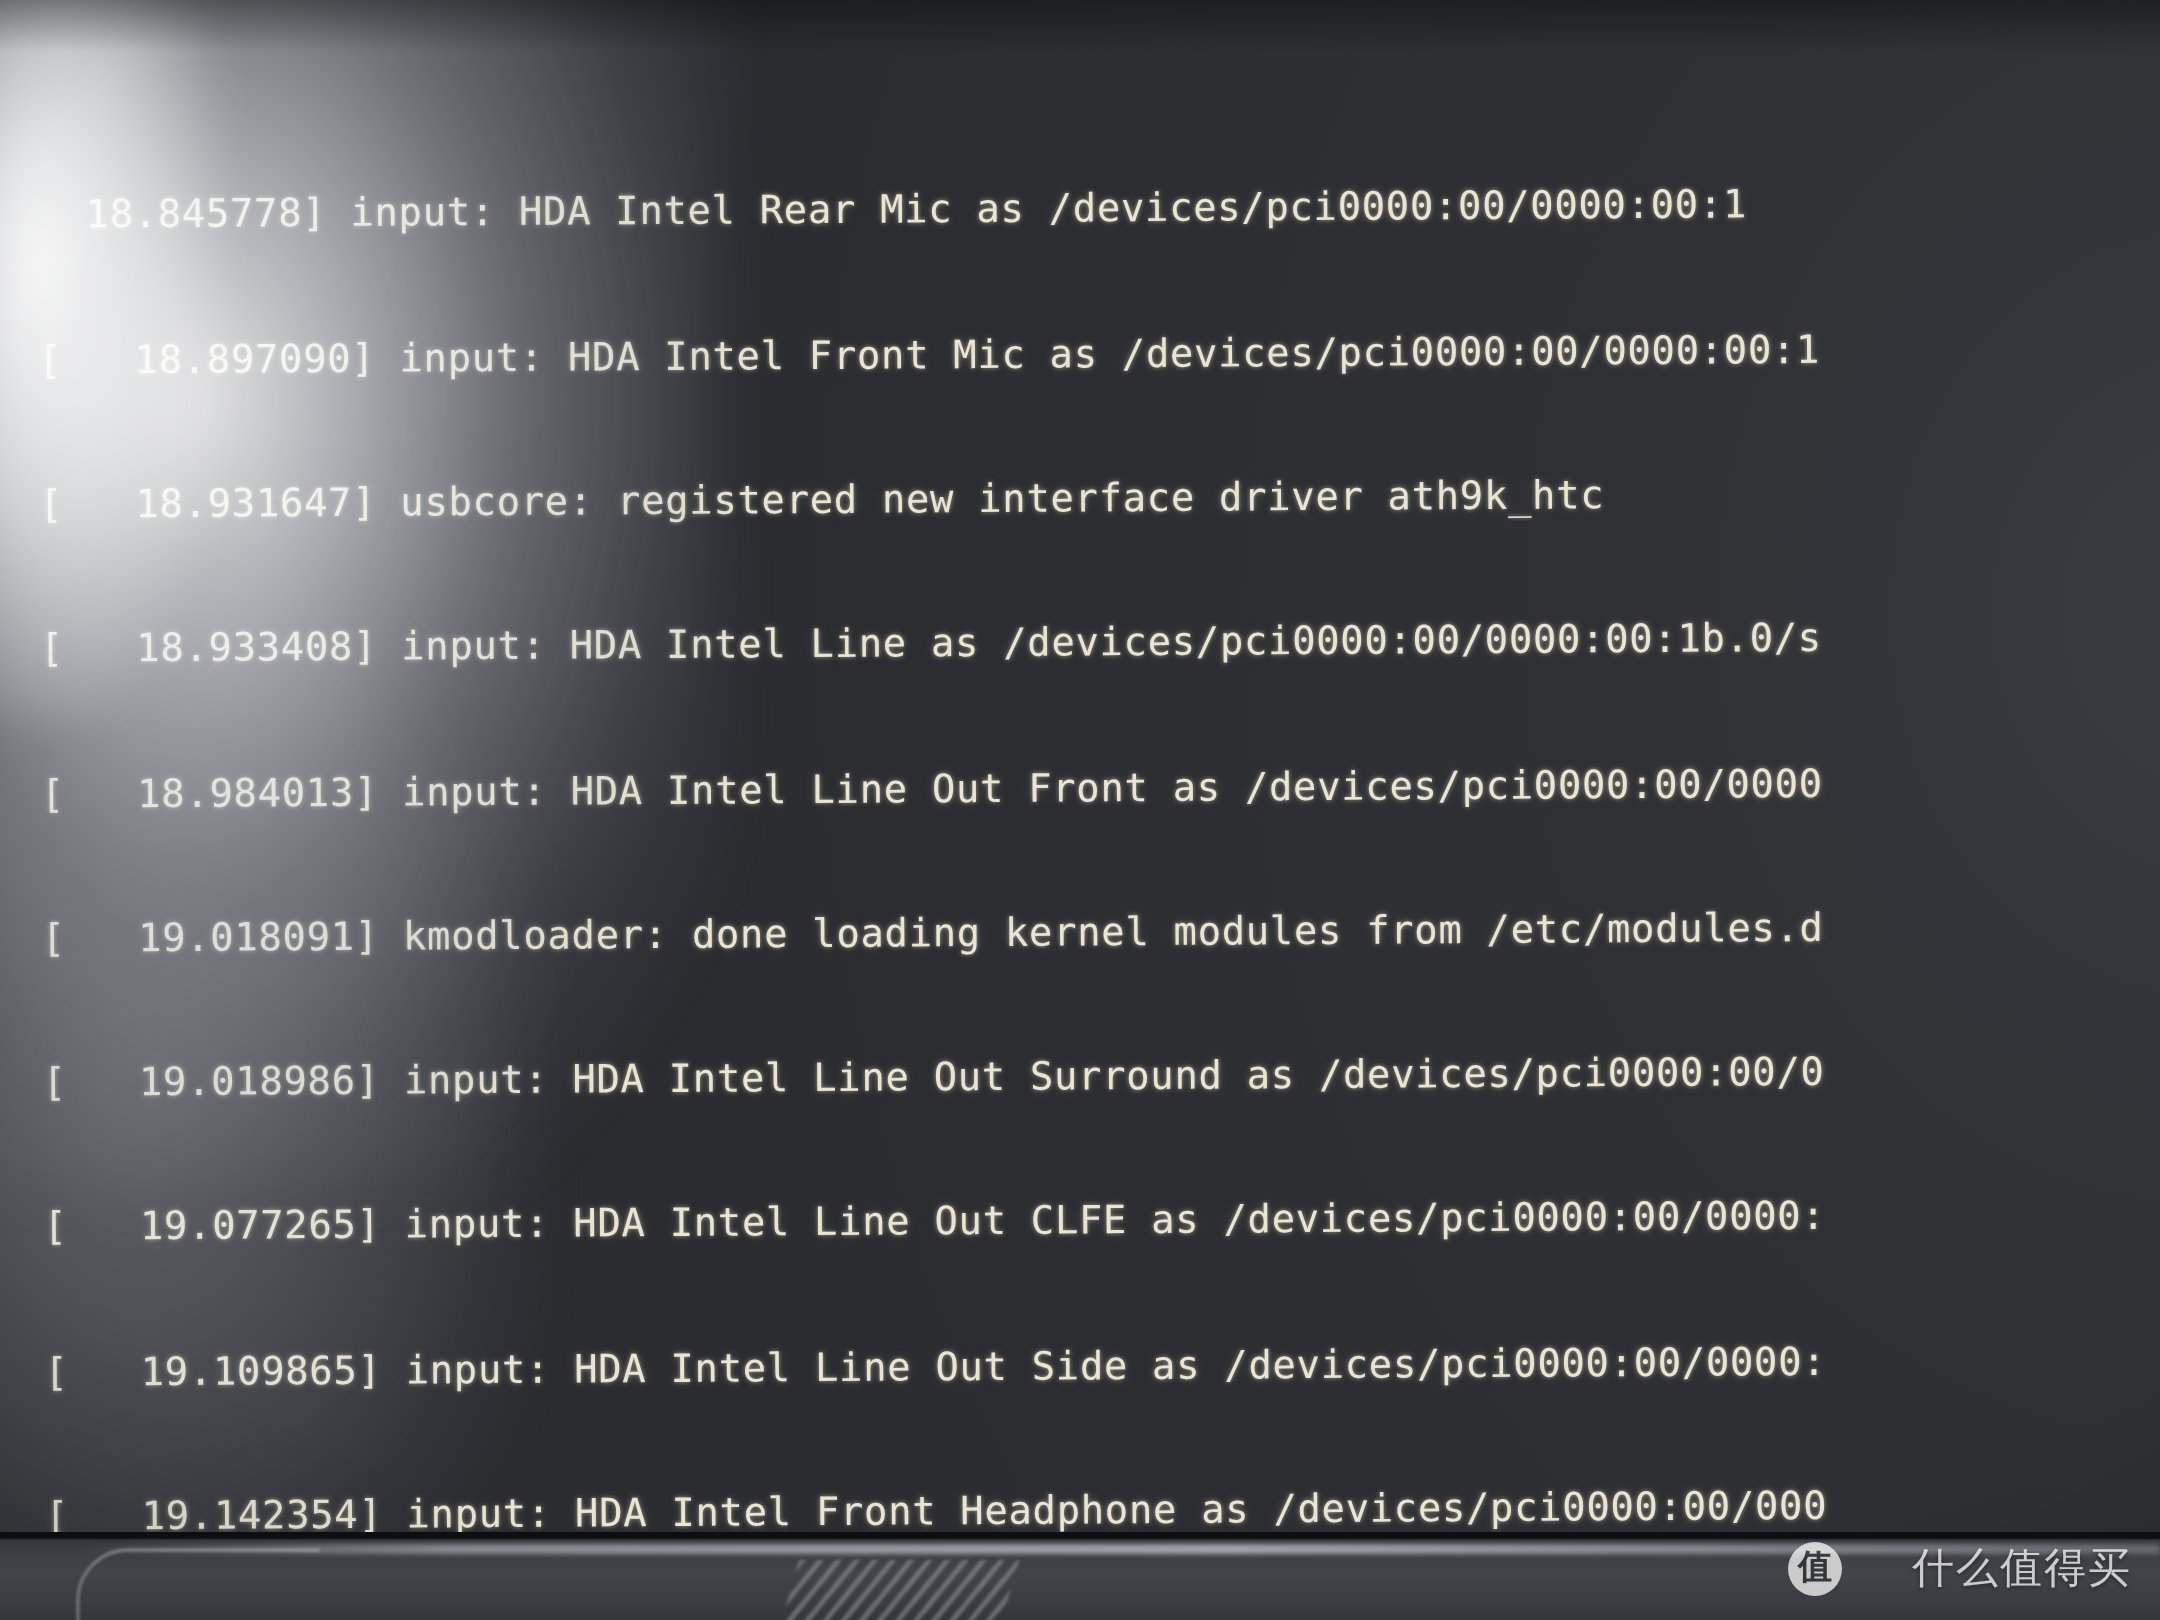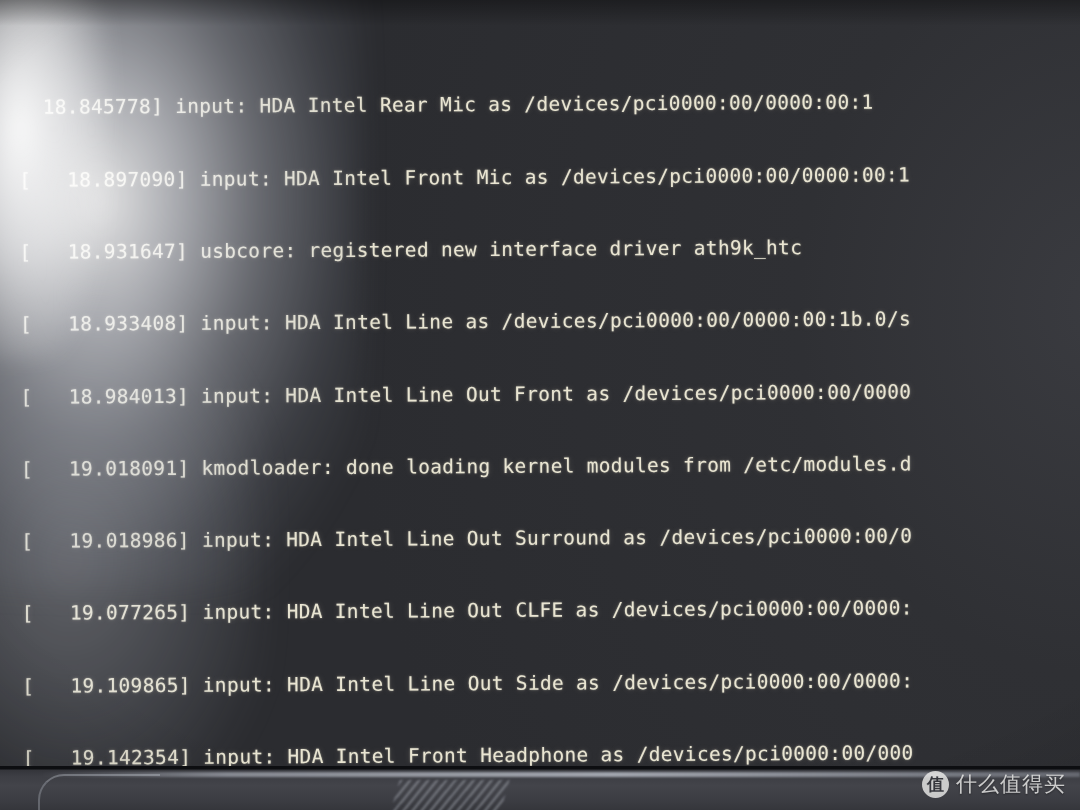--- a/index.html
+++ b/index.html
@@ -150,20 +150,21 @@
     font-size: 17px;
     line-height: 27px;
     text-align: center;
     font-weight: 700;
   }
   #watermark .wm-text {
     color: #f2f2f0;
     font-size: 21px;
     letter-spacing: 1px;
     text-shadow: 0 1px 2px rgba(0,0,0,.5);
+    margin-left: 28px;
   }
 </style>
 </head>
 <body>
 
 <div id="screenshot">
 
   <div id="screen">
 
     <div id="console">

